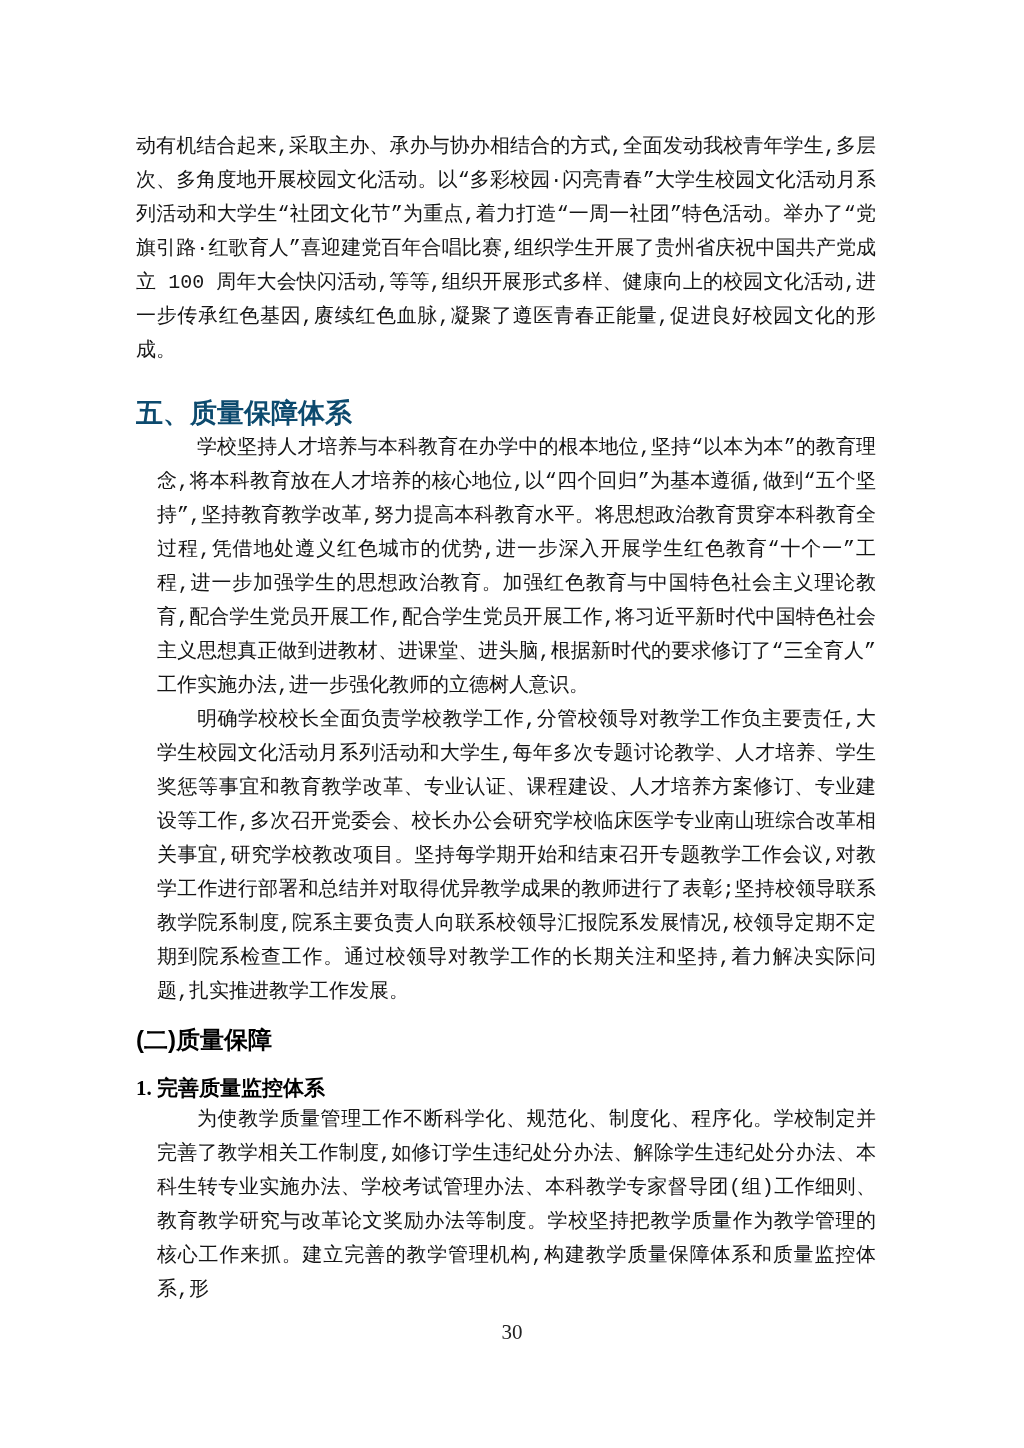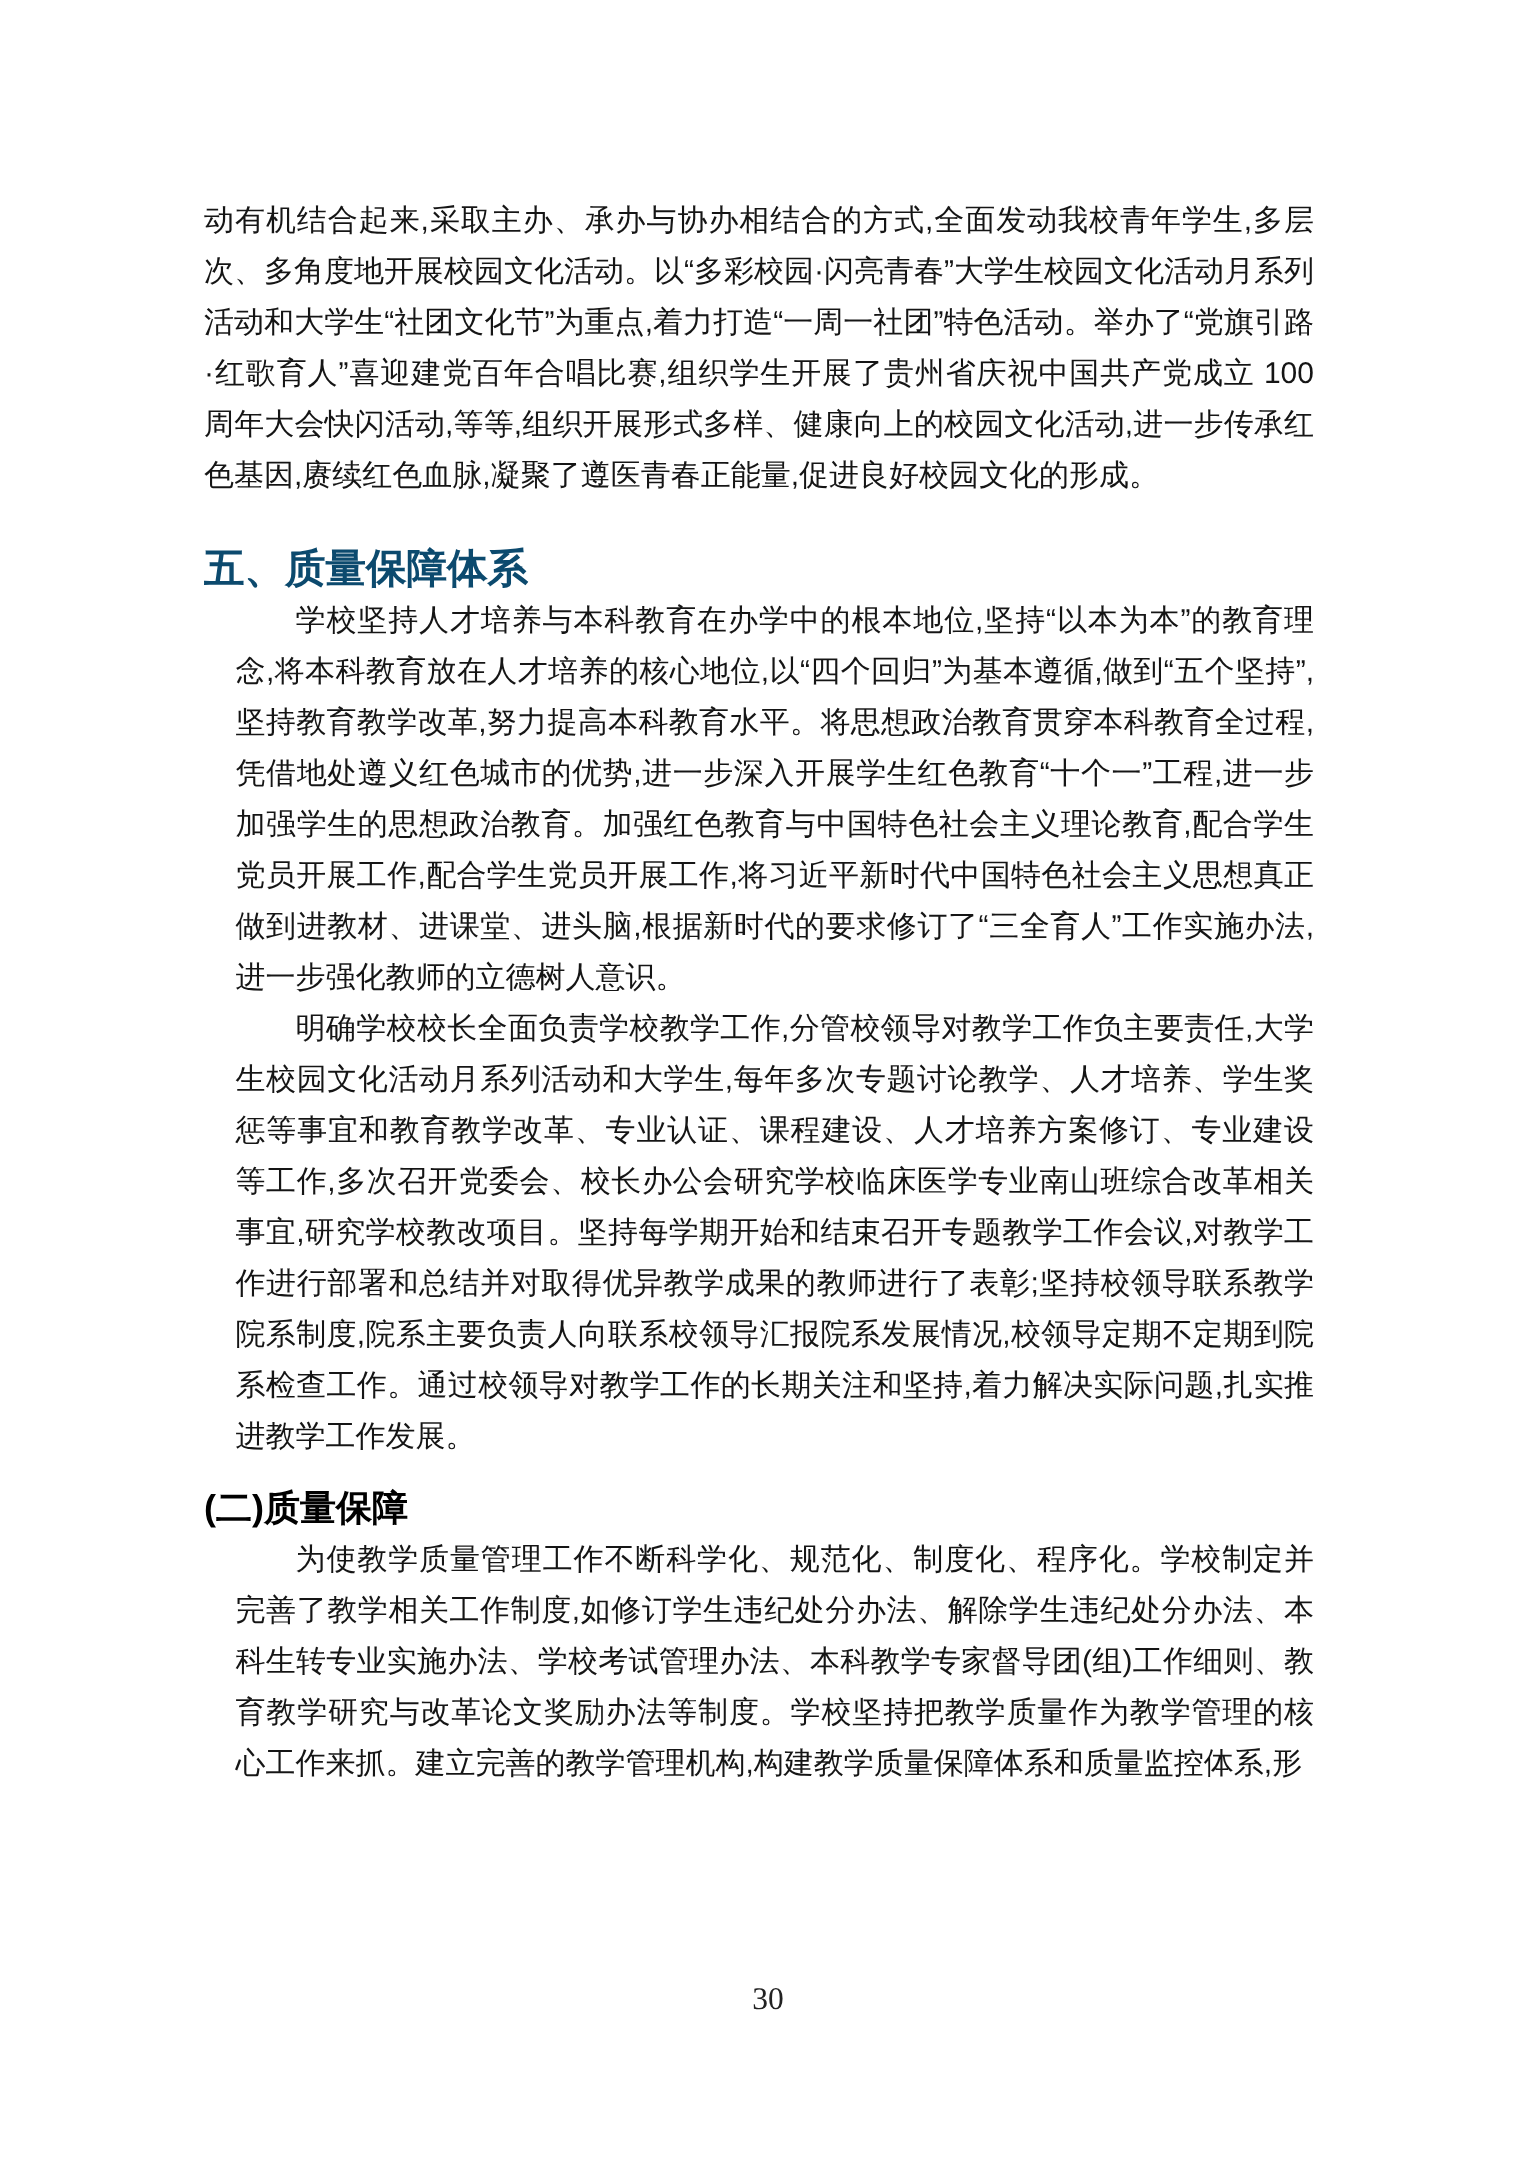--- a/index.html
+++ b/index.html
@@ -18,21 +18,21 @@
   }
   .content {
     position: absolute;
     left: 136px;
     top: 0;
     width: 740px;
     padding-top: 130px;
   }
   p.body {
     margin: 0;
-    font-family: Liberation Sans, sans-serif;
+    font-family: Liberation Mono, monospace;
     font-size: 20px;
     line-height: 34px;
     text-align: justify;
     word-break: break-all;
     color: #151515;
   }
   p.body.indent {
     text-indent: 2em;
     margin-left: 21px;
   }
@@ -87,19 +87,20 @@
 
     <h1 class="sec">五、质量保障体系</h1>
 
 
     <p class="body indent para-after-heading">学校坚持人才培养与本科教育在办学中的根本地位,坚持“以本为本”的教育理念,将本科教育放在人才培养的核心地位,以“四个回归”为基本遵循,做到“五个坚持”,坚持教育教学改革,努力提高本科教育水平。将思想政治教育贯穿本科教育全过程,凭借地处遵义红色城市的优势,进一步深入开展学生红色教育“十个一”工程,进一步加强学生的思想政治教育。加强红色教育与中国特色社会主义理论教育,配合学生党员开展工作,配合学生党员开展工作,将习近平新时代中国特色社会主义思想真正做到进教材、进课堂、进头脑,根据新时代的要求修订了“三全育人”工作实施办法,进一步强化教师的立德树人意识。</p>
 
     <p class="body indent">明确学校校长全面负责学校教学工作,分管校领导对教学工作负主要责任,大学生校园文化活动月系列活动和大学生,每年多次专题讨论教学、人才培养、学生奖惩等事宜和教育教学改革、专业认证、课程建设、人才培养方案修订、专业建设等工作,多次召开党委会、校长办公会研究学校临床医学专业南山班综合改革相关事宜,研究学校教改项目。坚持每学期开始和结束召开专题教学工作会议,对教学工作进行部署和总结并对取得优异教学成果的教师进行了表彰;坚持校领导联系教学院系制度,院系主要负责人向联系校领导汇报院系发展情况,校领导定期不定期到院系检查工作。通过校领导对教学工作的长期关注和坚持,着力解决实际问题,扎实推进教学工作发展。</p>
 
     <h2 class="sub second">(二)质量保障</h2>
 
+    <h3 class="item">1. 完善质量监控体系</h3>
 
     <p class="body indent para-after-item">为使教学质量管理工作不断科学化、规范化、制度化、程序化。学校制定并完善了教学相关工作制度,如修订学生违纪处分办法、解除学生违纪处分办法、本科生转专业实施办法、学校考试管理办法、本科教学专家督导团(组)工作细则、教育教学研究与改革论文奖励办法等制度。学校坚持把教学质量作为教学管理的核心工作来抓。建立完善的教学管理机构,构建教学质量保障体系和质量监控体系,形</p>
 
   </div>
 
   <div class="page-number">30</div>
 </div>
 
 </body></html>

